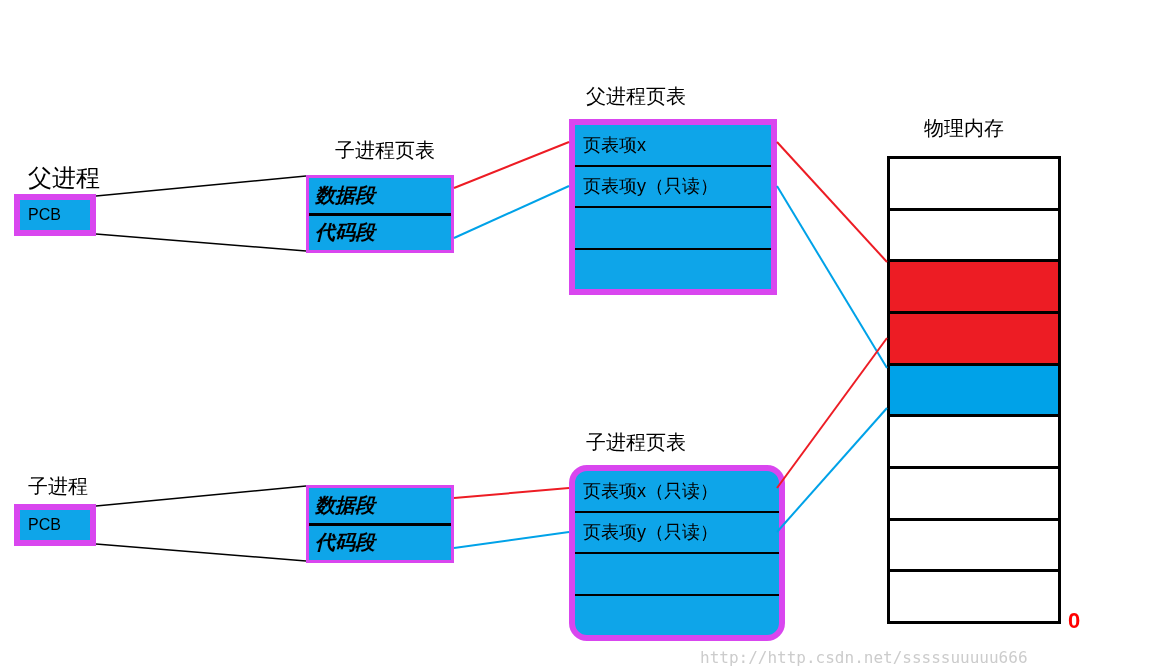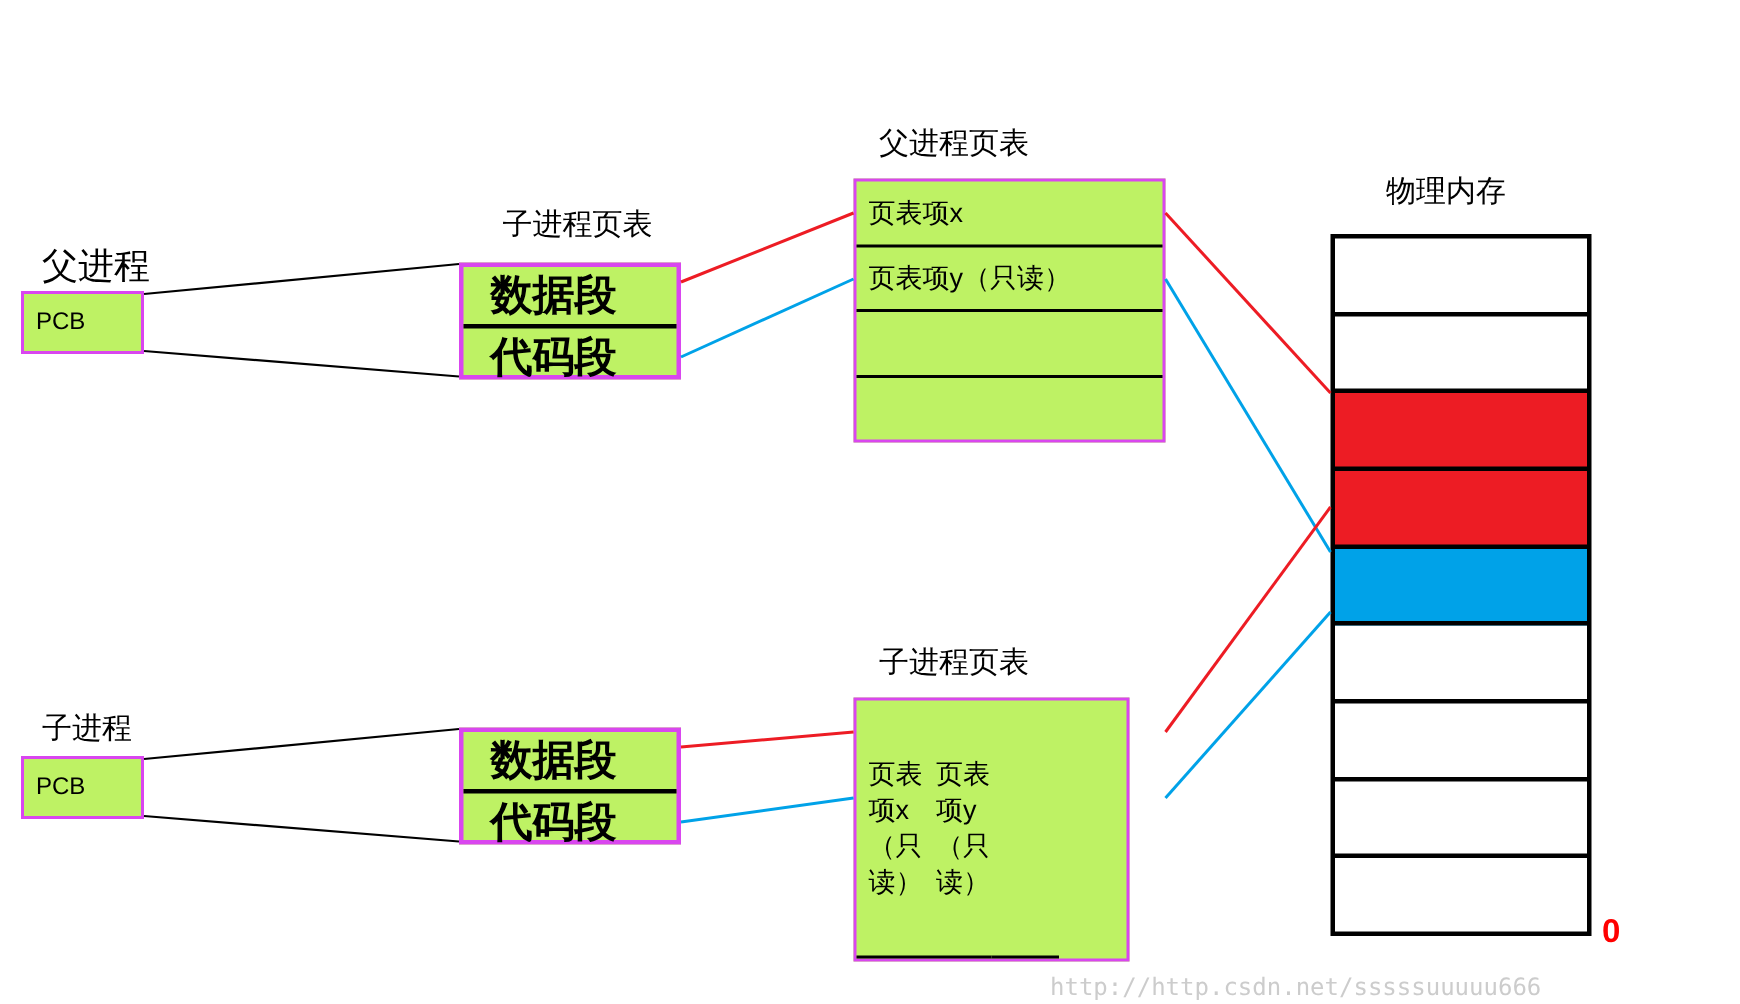--- a/index.html
+++ b/index.html
@@ -21,42 +21,43 @@
     font-size: 20px;
     line-height: 1;
     white-space: nowrap;
   }
   .title {
     font-size: 22px;
     font-weight: bold;
   }
   .box {
     position: absolute;
-    border: 2px solid #d946ef;
+    border: 6px solid #d946ef;
     box-sizing: border-box;
-    background: #bef264;
+    background: #0ea5e9;
   }
   .box.thick { border-width: 3px; }
   .cell {
     box-sizing: border-box;
     border-bottom: 2px solid #000;
     padding-left: 8px;
     display: flex;
     align-items: center;
     font-size: 18px;
   }
   .cell:last-child { border-bottom: none; }
   .vm-cell {
     box-sizing: border-box;
     border-bottom: 3px solid #000;
-    padding-left: 18px;
+    padding-left: 6px;
     display: flex;
     align-items: center;
-    font-size: 28px;
+    font-size: 20px;
     font-weight: bold;
+    font-style: italic;
   }
   .vm-cell:last-child { border-bottom: none; text-align: center; }
   .phys {
     position: absolute;
     border: 3px solid #000;
     box-sizing: border-box;
     display: flex;
     flex-direction: column;
   }
   .phys .pcell {
@@ -115,21 +116,21 @@
   <div class="box" style="left:14px; top:504px; width:82px; height:42px; padding-left:8px; display:flex; align-items:center; font-size:16px;">
     <span>PCB</span>
   </div>
 
   <div class="box thick" style="left:306px; top:485px; width:148px; height:78px; display:flex; flex-direction:column;">
     <div class="vm-cell" style="flex:1;">数据段</div>
     <div class="vm-cell" style="flex:1;">代码段</div>
   </div>
 
   <div class="label" style="left:586px; top:432px;">子进程页表</div>
-  <div class="box" style="left:569px; top:465px; width:184px; height:176px; display:flex; flex-direction:row;">
+  <div class="box" style="left:569px; top:465px; width:216px; height:176px; display:flex; flex-direction:column;border-radius:18px;">
     <div class="cell" style="flex:1;">页表项x（只读）</div>
     <div class="cell" style="flex:1;">页表项y（只读）</div>
     <div class="cell" style="flex:1;"></div>
     <div class="cell" style="flex:1;"></div>
   </div>
 
   <div class="label" style="left:924px; top:118px;">物理内存</div>
   <div class="phys" style="left:887px; top:156px; width:174px; height:468px;">
     <div class="pcell"></div>
     <div class="pcell"></div>

